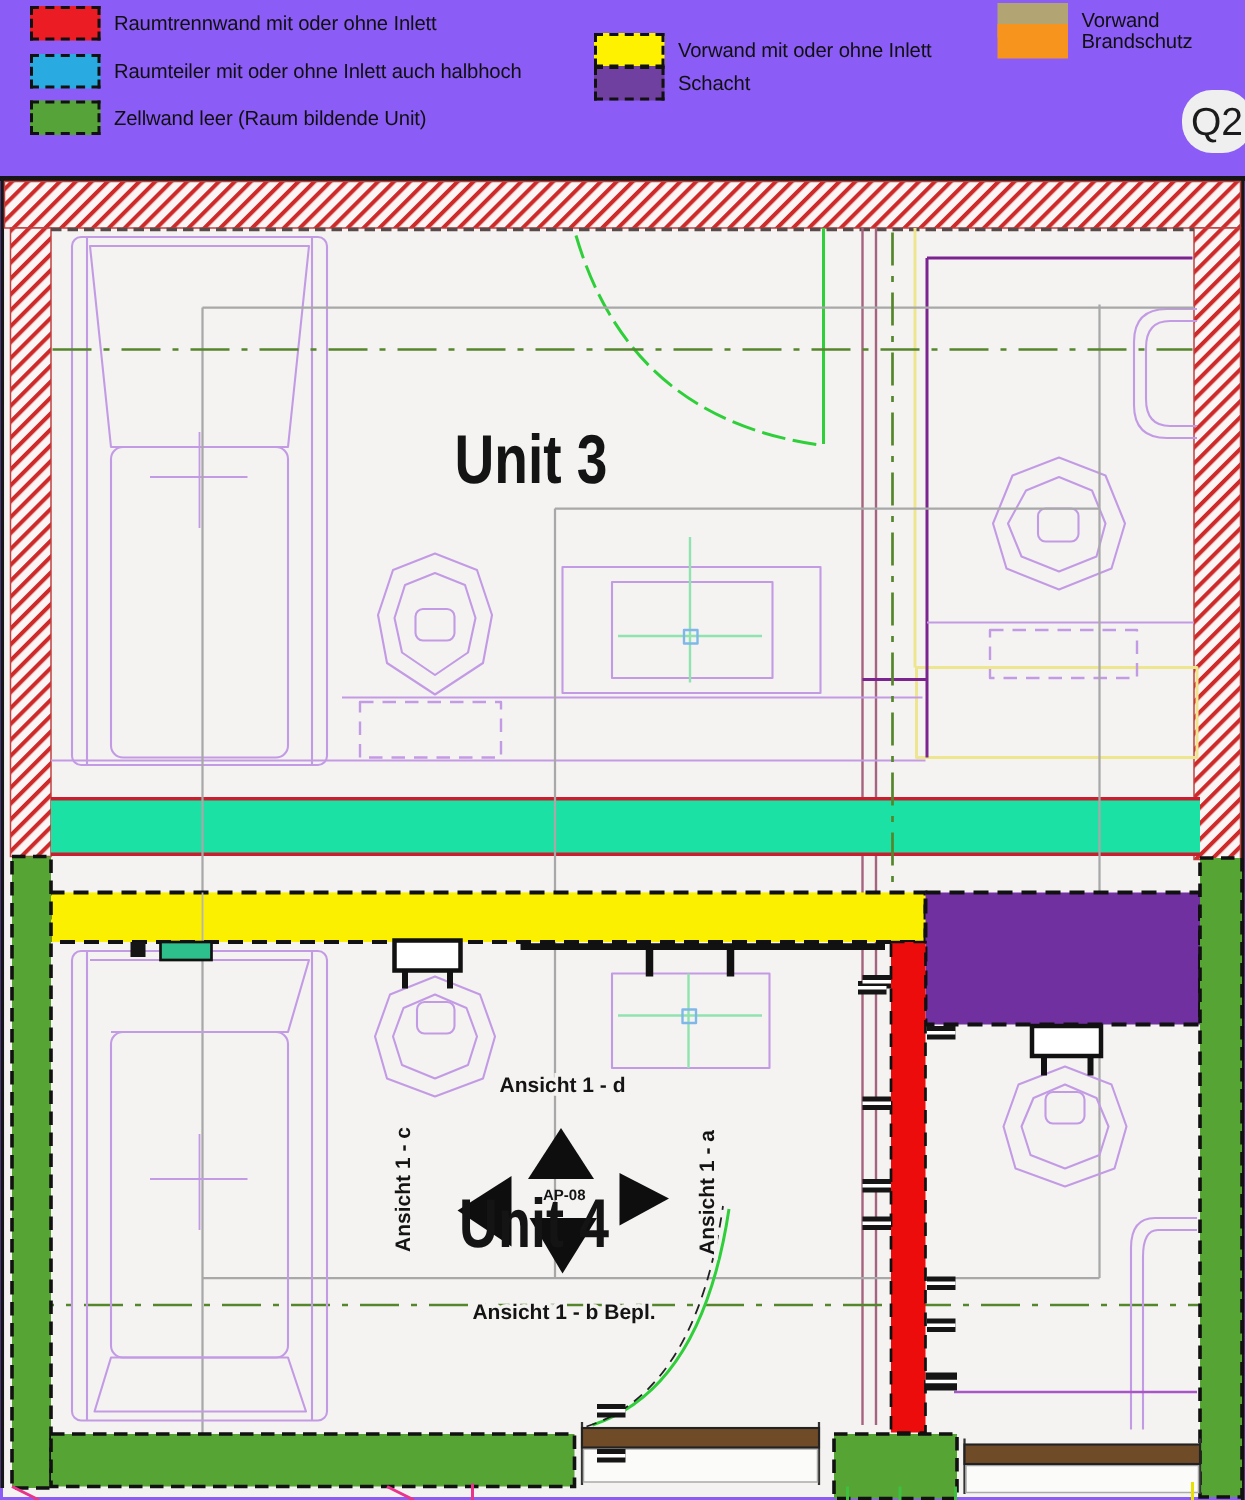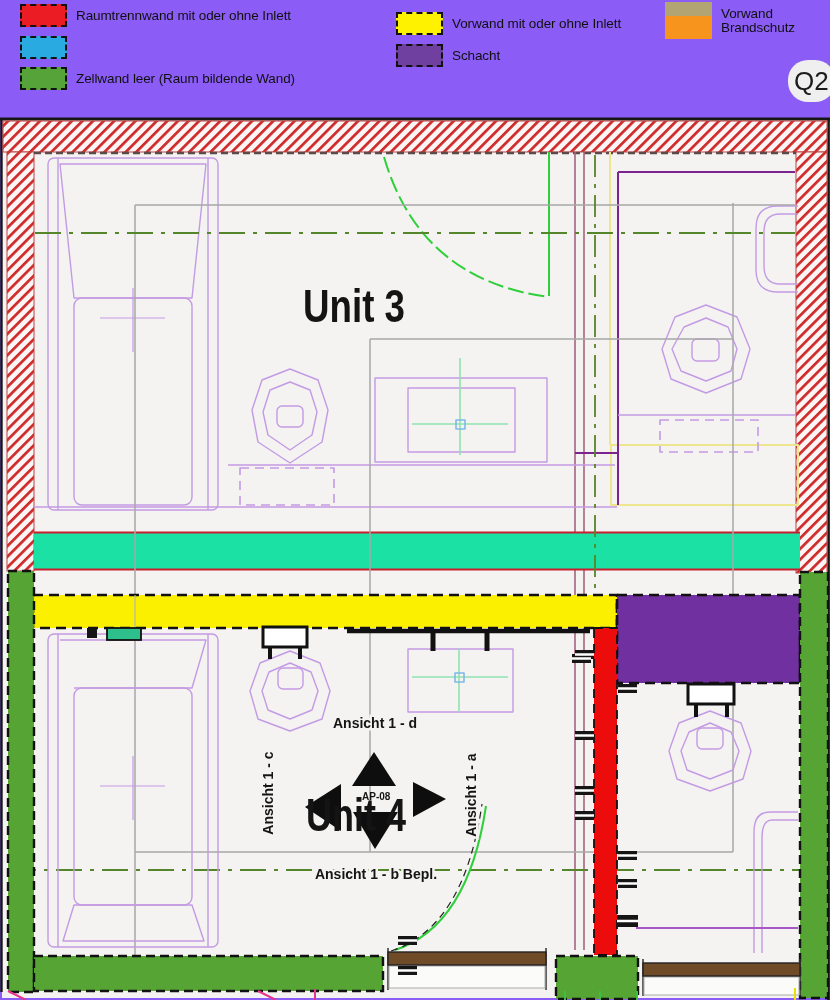--- a/index.html
+++ b/index.html
@@ -20,26 +20,27 @@
 
 <div class="stage">
 
   <div>
     <div class="legend-item" style="left:20px;top:4px">
       <span class="swatch dashed" style="background: rgb(236, 28, 36);"></span>
       <span class="legend-label">Raumtrennwand mit oder ohne Inlett</span>
     </div>
     <div class="legend-item" style="left:20px;top:36px">
       <span class="swatch dashed" style="background: rgb(41, 171, 226);"></span>
+      <span class="legend-label">Raumteiler mit oder ohne Inlett auch halbhoch</span>
     </div>
     <div class="legend-item" style="left:20px;top:67px">
       <span class="swatch dashed" style="background: rgb(86, 163, 57);"></span>
-      <span class="legend-label">Zellwand leer (Raum bildende Wand)</span>
-    </div>
-    <div class="legend-item" style="left:396px;top:12px">
+      <span class="legend-label">Zellwand leer (Raum bildende Unit)</span>
+    </div>
+    <div class="legend-item" style="left:396px;top:22px">
       <span class="swatch dashed" style="background: rgb(255, 242, 0);"></span>
       <span class="legend-label">Vorwand mit oder ohne Inlett</span>
     </div>
     <div class="legend-item" style="left:396px;top:44px">
       <span class="swatch dashed" style="background: rgb(112, 64, 160);"></span>
       <span class="legend-label">Schacht</span>
     </div>
     <div class="legend-item" style="left:665px;top:2px">
       <span class="swatch" style="background: rgb(179, 165, 115);"></span>
       <span class="legend-label">Vorwand</span>

